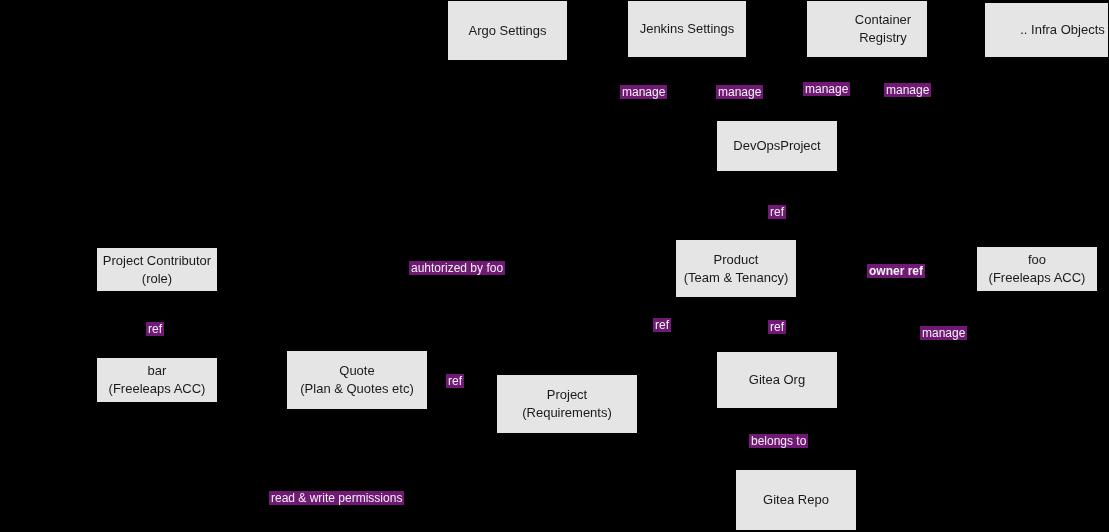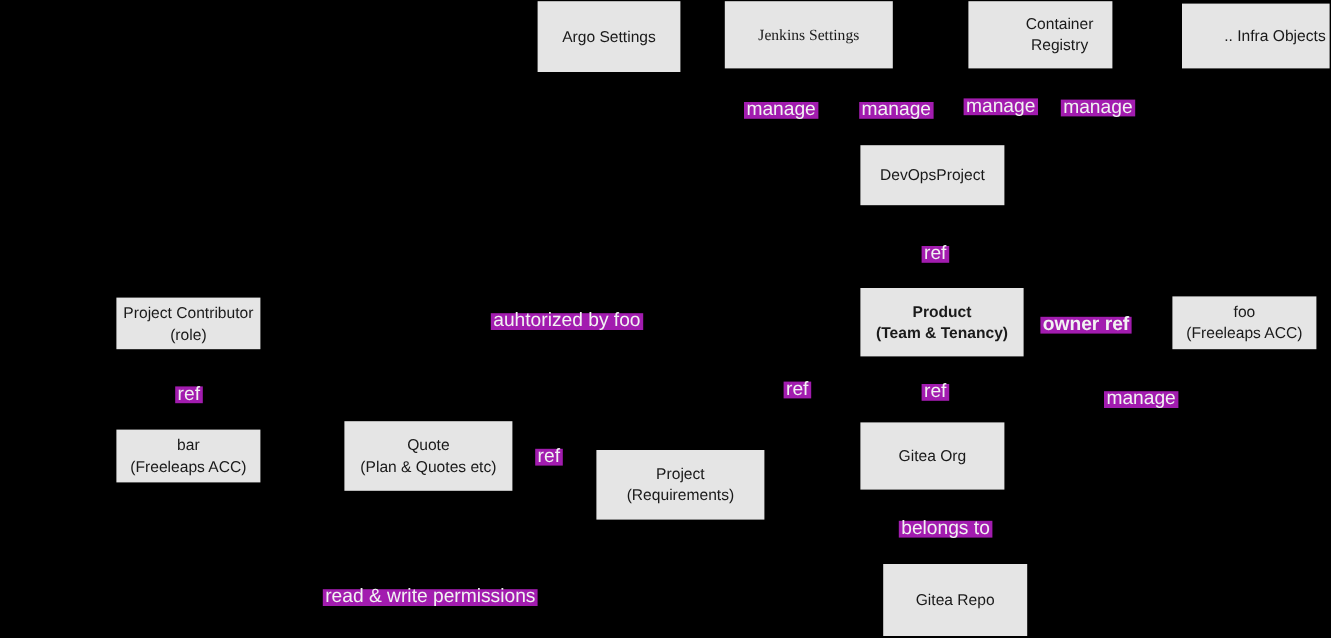--- a/index.html
+++ b/index.html
@@ -23,35 +23,35 @@
     align-items: center;
     justify-content: center;
     text-align: center;
     font-size: 13px;
     line-height: 1.35;
     white-space: pre-line;
     box-sizing: border-box;
   }
   .elabel {
     position: absolute;
-    background: #a21caf;
+    background: #701a75;
     color: #f2f2f2;
-    font-size: 16px;
+    font-size: 12px;
     line-height: 14px;
     padding: 0 2px;
     white-space: nowrap;
   }
 
   
   .n-argo      { left: 448px; top: 1px;   width: 119px; height: 59px; }
-  .n-jenkins   { left: 604px; top: 1px;   width: 140px; height: 56px; font-family: Liberation Serif, serif; }
+  .n-jenkins   { left: 628px; top: 1px;   width: 118px; height: 56px; }
   .n-registry  { left: 807px; top: 1px;   width: 120px; height: 56px; padding-left: 32px; }
   .n-infra     { left: 985px; top: 3px;   width: 123px; height: 54px; padding-left: 32px; }
   .n-devops    { left: 717px; top: 121px; width: 120px; height: 50px; }
-  .n-product   { left: 717px; top: 240px; width: 136px; height: 57px; font-weight: bold; }
+  .n-product   { left: 676px; top: 240px; width: 120px; height: 57px; }
   .n-foo       { left: 977px; top: 247px; width: 120px; height: 44px; }
   .n-contrib   { left: 97px;  top: 248px; width: 120px; height: 43px; }
   .n-bar       { left: 97px;  top: 358px; width: 120px; height: 44px; }
   .n-quote     { left: 287px; top: 351px; width: 140px; height: 58px; }
   .n-project   { left: 497px; top: 351px; width: 140px; height: 58px; margin-top: 24px; }
   .n-giteaorg  { left: 717px; top: 352px; width: 120px; height: 56px; }
   .n-gitearepo { left: 717px; top: 470px; width: 120px; height: 60px; margin-left: 19px; }
 
   
   .l-manage-argo     { left: 620px; top: 85px; }

